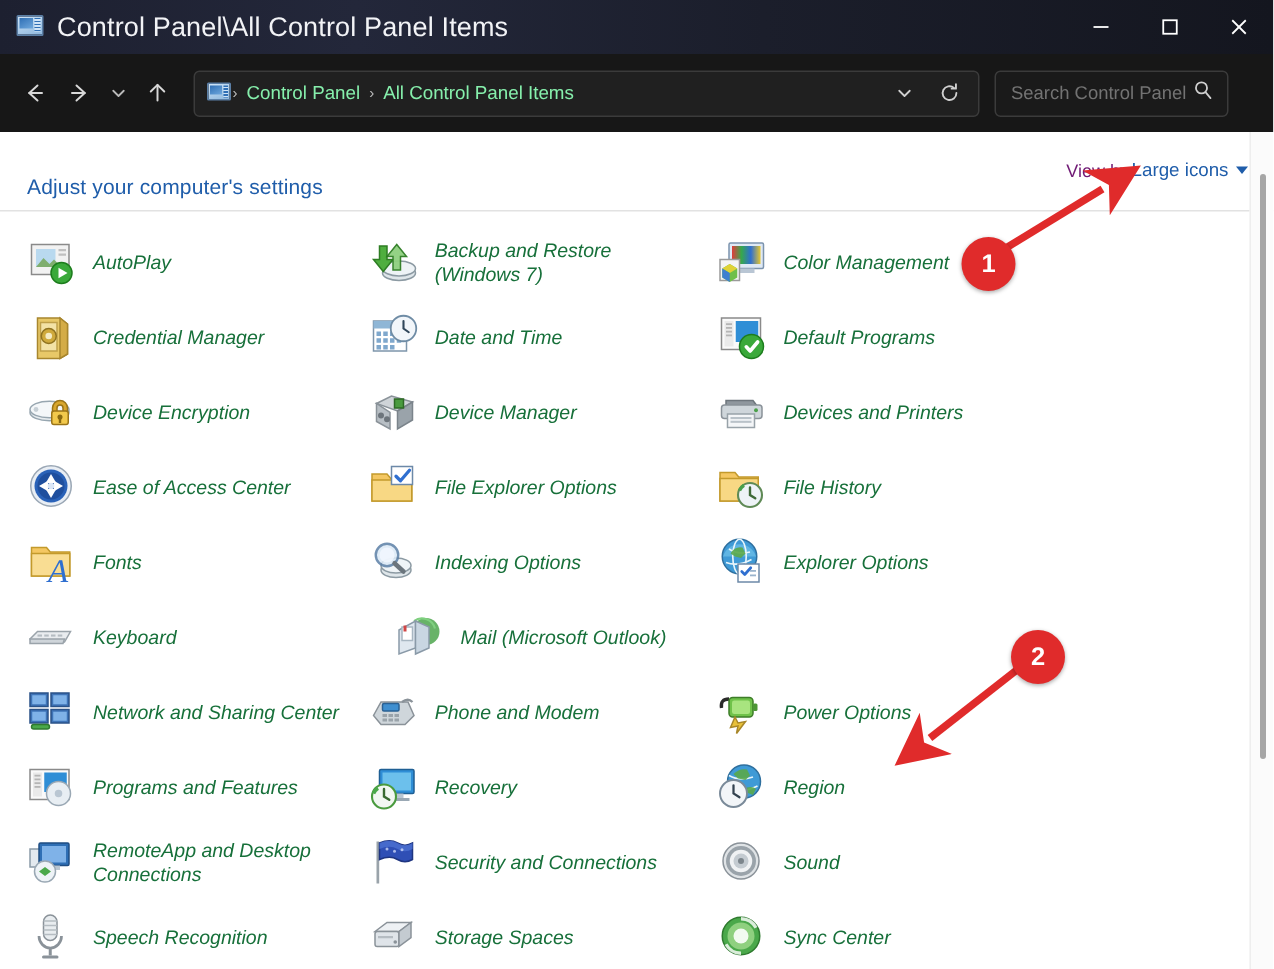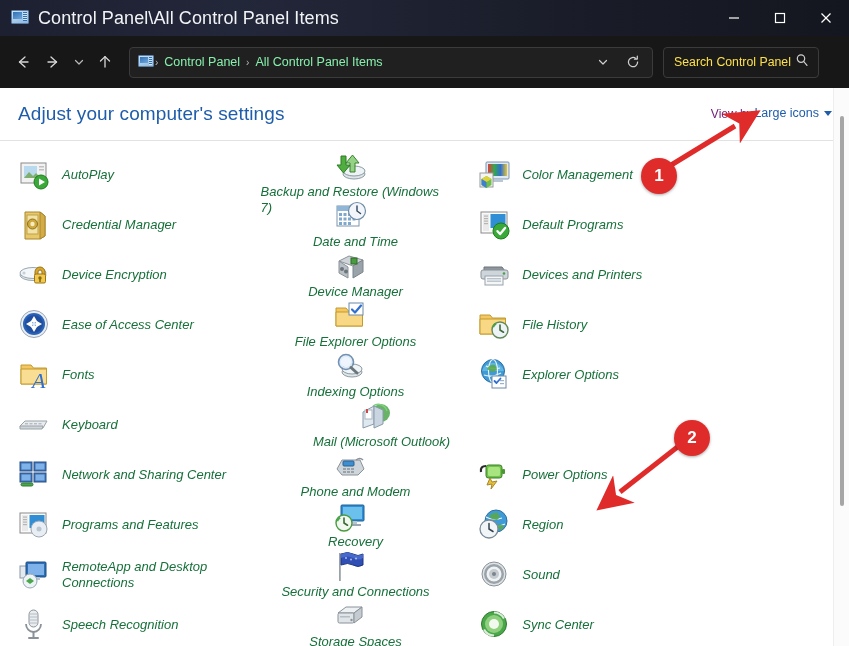--- a/index.html
+++ b/index.html
@@ -102,37 +102,37 @@
     color: #cfcfcf;
   }
 
   .searchbox {
     margin-left: 10px; width: 156px; height: 31px;
     border: 1px solid #3b3b3b; border-radius: 4px;
     background: #1a1a1a;
     display: flex; align-items: center; position: relative;
   }
   .searchbox .ph {
-    margin-left: 10px; font-size: 12.3px; color: #fde047; white-space: nowrap;
+    margin-left: 10px; font-size: 12.3px; color: #737373; white-space: nowrap;
   }
   .searchbox .sicon { position: absolute; right: 9px; color: #cfcfcf; }
 
   
   .content {
     position: absolute; top: 88px; left: 0;
     width: 849px; height: 558px;
     background: #ffffff;
   }
   .cphead {
     position: relative; height: 53px;
     border-bottom: 1px solid #e2e2e2;
   }
   .cptitle {
-    position: absolute; left: 18px; top: 15px;
-    font-size: 19px; color: #1f5daa; letter-spacing: .1px;
+    position: absolute; left: 18px; top: 28px;
+    font-size: 14px; color: #1f5daa; letter-spacing: .1px;
   }
   .viewby {
     position: absolute; right: 93px; top: 19px;
     font-size: 12px; color: #701a75;
   }
   .viewval {
     position: absolute; right: 17px; top: 18px;
     font-size: 12.5px; color: #1f5daa;
     display: flex; align-items: center; gap: 5px;
   }
@@ -147,21 +147,21 @@
     width: 744px; height: 504px;
     padding: 8px 0 12px 0;
     overflow: hidden;
     font-style: italic;
   }
   .row { display: flex; height: 50px; }
   .cell {
     width: 250px; display: flex; align-items: center;
     padding-left: 18px;
   }
-  .cell.c2 { width: 250px; padding-left: 13px; flex-direction: column; }
+  .cell.c2 { width: 250px; padding-left: 13px; }
   .cell.c3 { width: 300px; padding-left: 13px; }
   .cicon { width: 34px; height: 34px; flex: none; position: relative; margin-right: 10px; }
   .clabel {
     font-size: 13px; color: #17703a; line-height: 16px;
     max-width: 190px;
   }
   .cell.c3 .clabel { max-width: 220px; }
 
   
   .sb-track {

